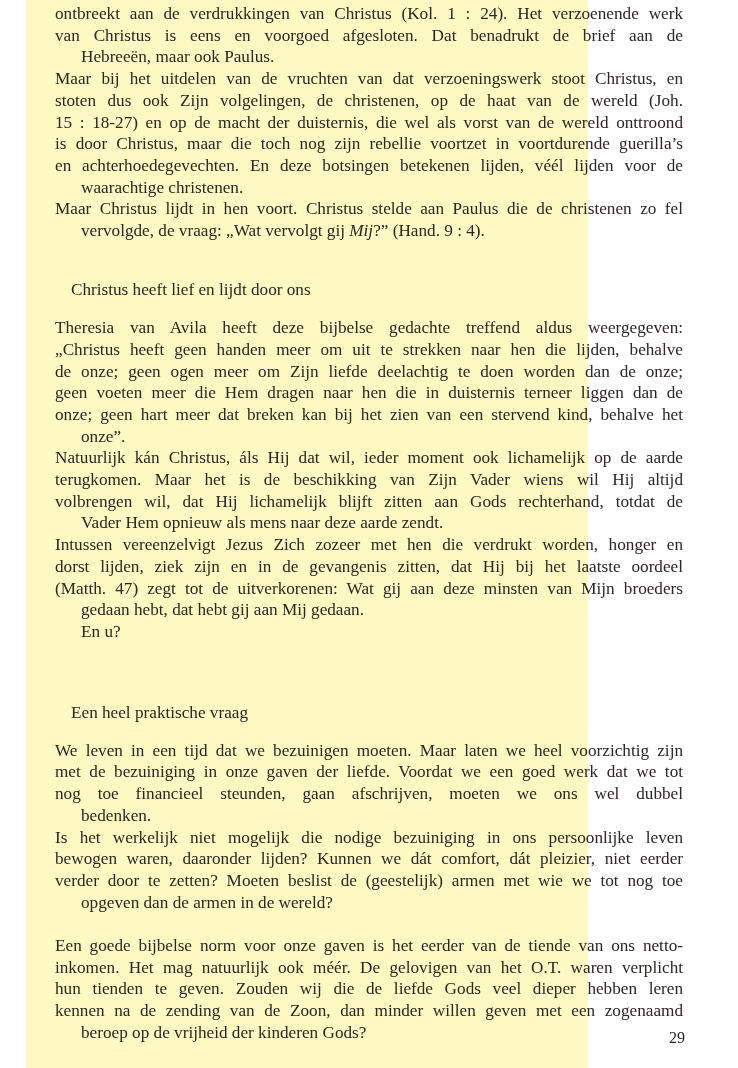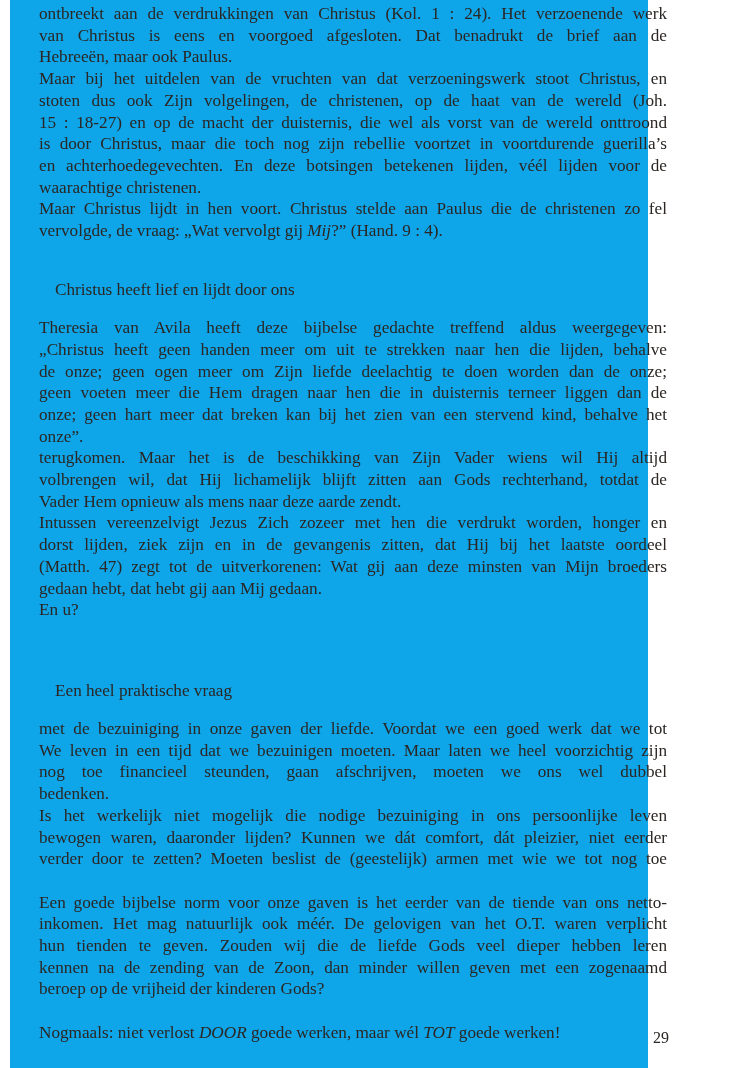--- a/index.html
+++ b/index.html
@@ -1,31 +1,31 @@
 <!DOCTYPE html>
 <html><head>
 <meta charset="utf-8">
 <style>
   html, body { margin:0; padding:0; }
   body {
     width:738px; height:1068px; background:#ffffff; position:relative; overflow:hidden;
     font-family: "Liberation Serif", "DejaVu Serif", serif;
   }
   .page {
-    position:absolute; left:10px; top:0; width:638px; height:1068px;
-    background:#0ea5e9;
+    position:absolute; left:26px; top:0; width:562px; height:1068px;
+    background:#fef9c3;
   }
   .text {
     position:absolute; left:29px; top:3px; width:628px;
     color:#2b2623; font-size:17.2px; line-height:21.7px;
     text-align:justify;
   }
   .text p { margin:0; }
   .line { display:block; text-align:justify; text-align-last:justify; white-space:nowrap; }
-  .line.last { text-align-last:left; }
+  .line.last { text-align-last:left;margin-left:26px; }
   .gap { height:21.7px; }
   .gap2 { height:43.4px; }
   .heading { margin:16px; font-weight:normal; font-size:17.2px; line-height:21.7px; }
   .final { margin:0; }
   .page-number {
     position:absolute; left:643px; top:1029px; font-size:16px; color:#2b2623;
   }
   i { font-style:italic; }
 </style>
 </head>
@@ -57,47 +57,49 @@
     <h2 class="heading">Christus heeft lief en lijdt door ons</h2>
     <p>
       <span class="line">Theresia van Avila heeft deze bijbelse gedachte treffend aldus weergegeven:</span>
       <span class="line">„Christus heeft geen handen meer om uit te strekken naar hen die lijden, behalve</span>
       <span class="line">de onze; geen ogen meer om Zijn liefde deelachtig te doen worden dan de onze;</span>
       <span class="line">geen voeten meer die Hem dragen naar hen die in duisternis terneer liggen dan de</span>
       <span class="line">onze; geen hart meer dat breken kan bij het zien van een stervend kind, behalve het</span>
       <span class="line last">onze”.</span>
     </p>
     <p>
+      <span class="line">Natuurlijk kán Christus, áls Hij dat wil, ieder moment ook lichamelijk op de aarde</span>
       <span class="line">terugkomen. Maar het is de beschikking van Zijn Vader wiens wil Hij altijd</span>
       <span class="line">volbrengen wil, dat Hij lichamelijk blijft zitten aan Gods rechterhand, totdat de</span>
       <span class="line last">Vader Hem opnieuw als mens naar deze aarde zendt.</span>
     </p>
     <p>
       <span class="line">Intussen vereenzelvigt Jezus Zich zozeer met hen die verdrukt worden, honger en</span>
       <span class="line">dorst lijden, ziek zijn en in de gevangenis zitten, dat Hij bij het laatste oordeel</span>
       <span class="line">(Matth. 47) zegt tot de uitverkorenen: Wat gij aan deze minsten van Mijn broeders</span>
       <span class="line last">gedaan hebt, dat hebt gij aan Mij gedaan.</span>
     </p>
     <p>
       <span class="line last">En u?</span>
     </p>
 
     <div class="gap2"></div>
 
     <h2 class="heading">Een heel praktische vraag</h2>
     <p>
+      <span class="line">We leven in een tijd dat we bezuinigen moeten. Maar laten we heel voorzichtig zijn</span>
       <span class="line">met de bezuiniging in onze gaven der liefde. Voordat we een goed werk dat we tot</span>
-      <span class="line">We leven in een tijd dat we bezuinigen moeten. Maar laten we heel voorzichtig zijn</span>
       <span class="line">nog toe financieel steunden, gaan afschrijven, moeten we ons wel dubbel</span>
       <span class="line last">bedenken.</span>
     </p>
     <p>
       <span class="line">Is het werkelijk niet mogelijk die nodige bezuiniging in ons persoonlijke leven</span>
       <span class="line">bewogen waren, daaronder lijden? Kunnen we dát comfort, dát pleizier, niet eerder</span>
       <span class="line">verder door te zetten? Moeten beslist de (geestelijk) armen met wie we tot nog toe</span>
+      <span class="line last">opgeven dan de armen in de wereld?</span>
     </p>
 
     <div class="gap"></div>
 
     <p>
       <span class="line">Een goede bijbelse norm voor onze gaven is het eerder van de tiende van ons netto-</span>
       <span class="line">inkomen. Het mag natuurlijk ook méér. De gelovigen van het O.T. waren verplicht</span>
       <span class="line">hun tienden te geven. Zouden wij die de liefde Gods veel dieper hebben leren</span>
       <span class="line">kennen na de zending van de Zoon, dan minder willen geven met een zogenaamd</span>
       <span class="line last">beroep op de vrijheid der kinderen Gods?</span>

